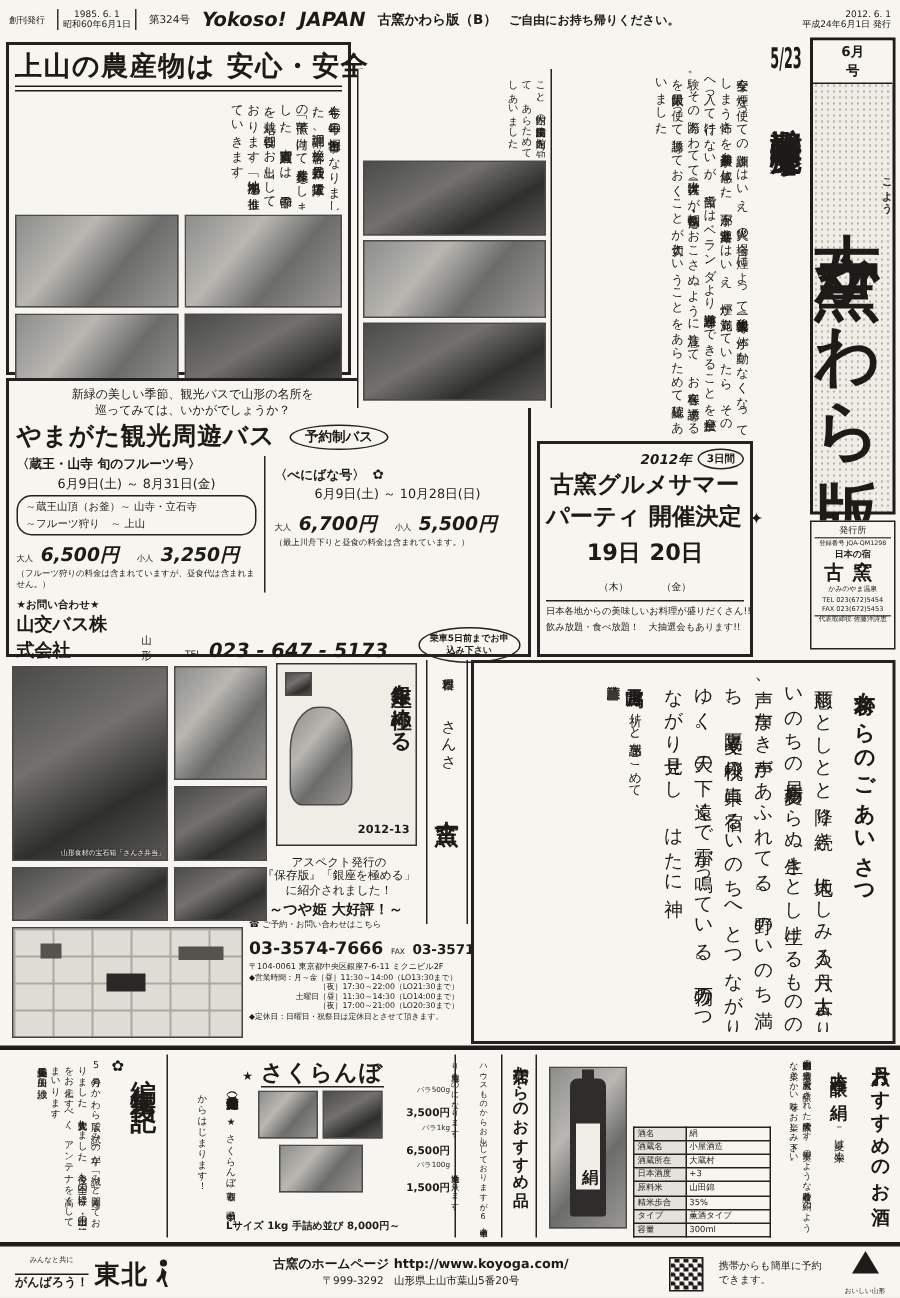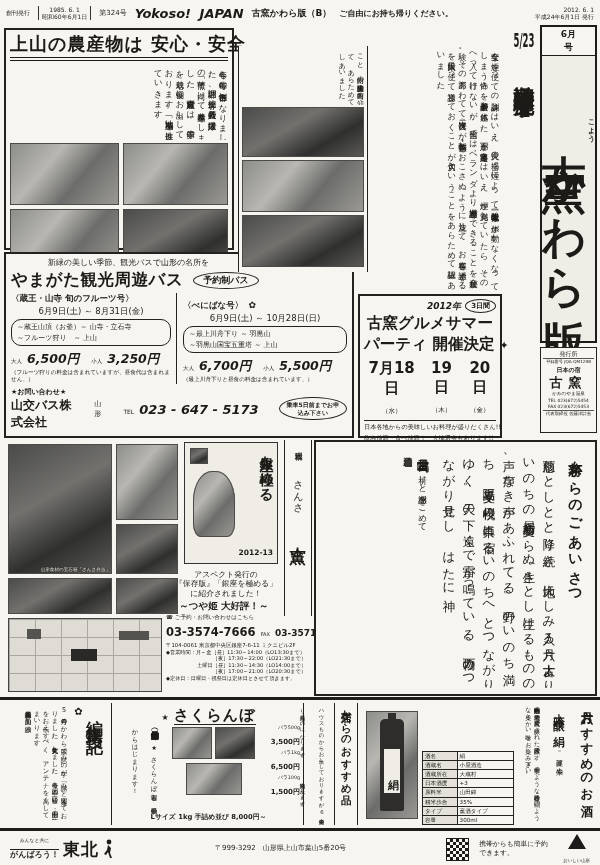--- a/index.html
+++ b/index.html
@@ -55,20 +55,21 @@
     </div>
     <div style="display:flex;gap:4px;margin-top:4px;">
       <div class="ph" style="width:110px;height:62px;"></div>
       <div class="ph dark" style="width:106px;height:62px;"></div>
     </div>
   </div>
 
   <div class="abs box" style="left:4px;top:252px;width:350px;height:186px;border-width:2px;padding:3px 5px;">
     <div style="width:235px;text-align:center;">
       <div style="font-size:8px;">新緑の美しい季節、観光バスで山形の名所を</div>
+      <div style="font-size:8px;">巡ってみては、いかがでしょうか？</div>
     </div>
     <div style="display:flex;align-items:center;gap:10px;margin:1px 0 2px;">
       <span style="font-size:16.5px;font-weight:900;letter-spacing:0.5px;white-space:nowrap;">やまがた観光周遊バス</span>
       <span class="oval" style="font-size:9px;font-weight:bold;padding:1px 9px;white-space:nowrap;">予約制バス</span>
     </div>
     <div style="display:flex;">
 
       <div style="width:166px;padding-right:5px;border-right:1px solid #232220;">
         <div style="font-size:8.5px;font-weight:bold;white-space:nowrap;">〈蔵王・山寺 旬のフルーツ号〉</div>
         <div style="font-size:8.5px;text-align:center;margin:1px 0;">6月9日(土) ～ 8月31日(金)</div>
@@ -84,34 +85,30 @@
         </div>
         <div style="font-size:5.6px;line-height:1.3;margin-top:1px;">（フルーツ狩りの料金は含まれていますが、昼食代は含まれません。）</div>
       </div>
 
       <div style="flex:1;padding-left:6px;">
         <div style="white-space:nowrap;">
           <span style="font-size:8.5px;font-weight:bold;">〈べにばな号〉</span>
           <span style="font-size:9px;">✿</span>
         </div>
         <div style="font-size:8.5px;text-align:center;margin:1px 0;">6月9日(土) ～ 10月28日(日)</div>
-        <div class="stadium" style="font-size:7px;padding:2px 5px;line-height:1.5;white-space:nowrap;">
-          <div>～最上川舟下り ～ 羽黒山</div>
-          <div>～羽黒山国宝五重塔 ～ 上山</div>
-        </div>
         <div style="display:flex;gap:12px;align-items:baseline;margin-top:2px;">
           <span><small style="font-size:5.5px;">大人</small>
           <b style="font-size:12.5px;font-style:italic;">6,700円</b></span>
           <span><small style="font-size:5.5px;">小人</small>
           <b style="font-size:12.5px;font-style:italic;">5,500円</b></span>
         </div>
         <div style="font-size:5.6px;line-height:1.3;margin-top:1px;">（最上川舟下りと昼食の料金は含まれています。）</div>
       </div>
     </div>
-    <div style="display:flex;align-items:center;gap:20px;margin-top:3px;">
+    <div style="display:flex;align-items:flex-end;gap:20px;margin-top:3px;">
       <div>
         <div style="font-size:7px;font-weight:bold;">★お問い合わせ★</div>
         <div style="font-size:12px;font-weight:900;">山交バス株式会社</div>
       </div>
       <div style="font-size:7px;"><span>山形</span></div>
       <div style="white-space:nowrap;"><small style="font-size:6px;">TEL</small>
         <b style="font-size:13px;font-style:italic;">023 - 647 - 5173</b></div>
       <div class="oval" style="font-size:6px;font-weight:bold;padding:3px 6px;text-align:center;max-width:78px;line-height:1.3;">乗車5日前までお申込み下さい</div>
     </div>
   </div>
@@ -156,21 +153,20 @@
     <div style="display:flex;justify-content:flex-end;align-items:center;gap:4px;">
       <span style="font-size:9px;font-weight:bold;font-style:italic;">2012年</span>
       <span class="oval" style="font-size:7px;font-weight:bold;padding:1px 5px;">3日間</span>
     </div>
     <div style="font-size:15.5px;font-weight:900;text-align:center;white-space:nowrap;">古窯グルメサマー</div>
     <div style="text-align:center;white-space:nowrap;">
       <span style="font-size:15.5px;font-weight:900;">パーティ 開催決定</span>
       <span style="font-size:11px;">✦</span>
     </div>
     <div style="display:flex;justify-content:center;gap:6px;margin-top:3px;">
-      <span style="text-align:center;"><b style="font-size:15px;">7月18日</b><br><small style="font-size:6.5px;">（水）</small></span>
       <span style="text-align:center;"><b style="font-size:15px;text-align:center;">19日</b><br><small style="font-size:6.5px;">（木）</small></span>
       <span style="text-align:center;"><b style="font-size:15px;">20日</b><br><small style="font-size:6.5px;">（金）</small></span>
     </div>
     <div style="font-size:6.2px;border-top:1px solid #232220;margin-top:3px;padding-top:2px;white-space:nowrap;">日本各地からの美味しいお料理が盛りだくさん!!</div>
     <div style="font-size:6.2px;margin-top:2px;white-space:nowrap;">飲み放題・食べ放題！　大抽選会もあります!!</div>
   </div>
 
   <div class="abs ph dark" style="left:8px;top:444px;width:104px;height:130px;">
     <span style="position:absolute;right:2px;bottom:2px;font-size:4.6px;color:#f0efe9;text-shadow:0 0 2px #000;">山形食材の宝石箱「さんさ弁当」</span>
   </div>
@@ -334,20 +330,21 @@
         <span style="font-size:4.8px;display:block;">みんなと共に</span>
         <span style="font-size:8px;font-weight:900;border-top:1px solid #1d1c1a;">がんばろう！</span>
       </span>
       <span style="font-size:17px;font-weight:900;letter-spacing:1px;">東北</span>
       <svg width="12" height="20" viewBox="0 0 12 20">
           <circle cx="6" cy="3" r="2.4" fill="#1d1c1a"></circle>
           <path d="M5 6 L8 9 L7 14 L9 19 L7 19 L5 13 L3 16 L1 15 L4 11 Z" fill="#1d1c1a"></path>
         </svg>
     </div>
     <div style="margin-left:auto;margin-right:auto;text-align:center;line-height:1.4;">
+      <div style="font-size:8.5px;font-weight:bold;">古窯のホームページ http://www.koyoga.com/</div>
       <div style="font-size:7px;">〒999-3292　山形県上山市葉山5番20号</div>
     </div>
     <div class="qr"></div>
     <div style="font-size:6.8px;width:74px;line-height:1.3;">携帯からも簡単に予約できます。</div>
     <div style="text-align:center;line-height:1;">
       <div style="width:0;height:0;border-left:9px solid transparent;border-right:9px solid transparent;border-bottom:15px solid #1d1c1a;margin:0 auto;"></div>
       <span style="font-size:4.4px;">おいしい山形</span>
     </div>
   </div>
 

